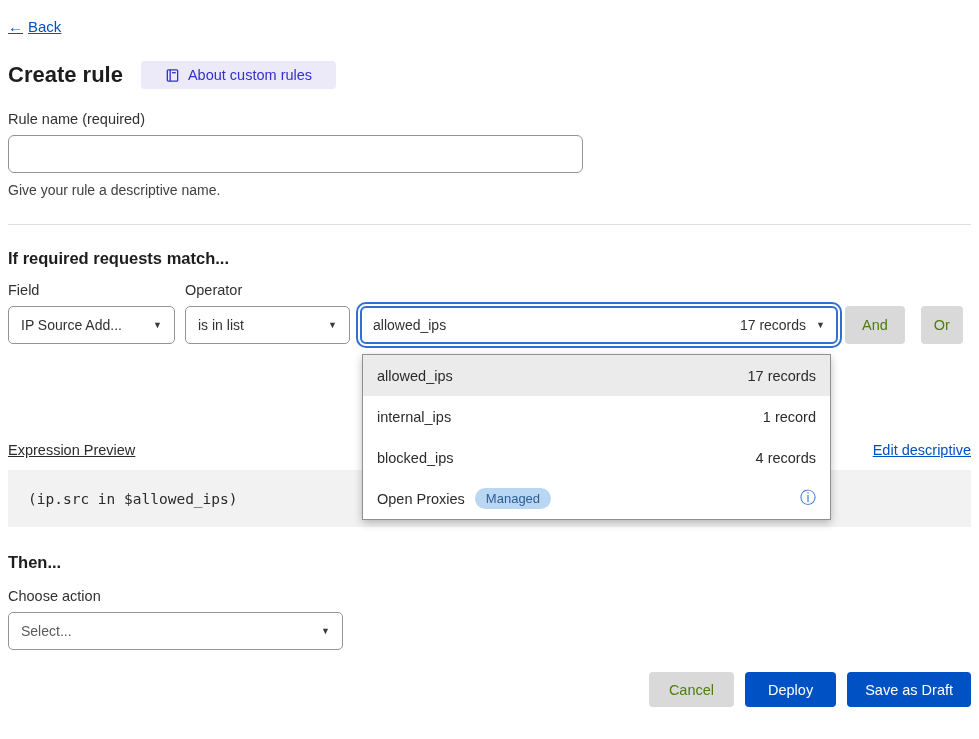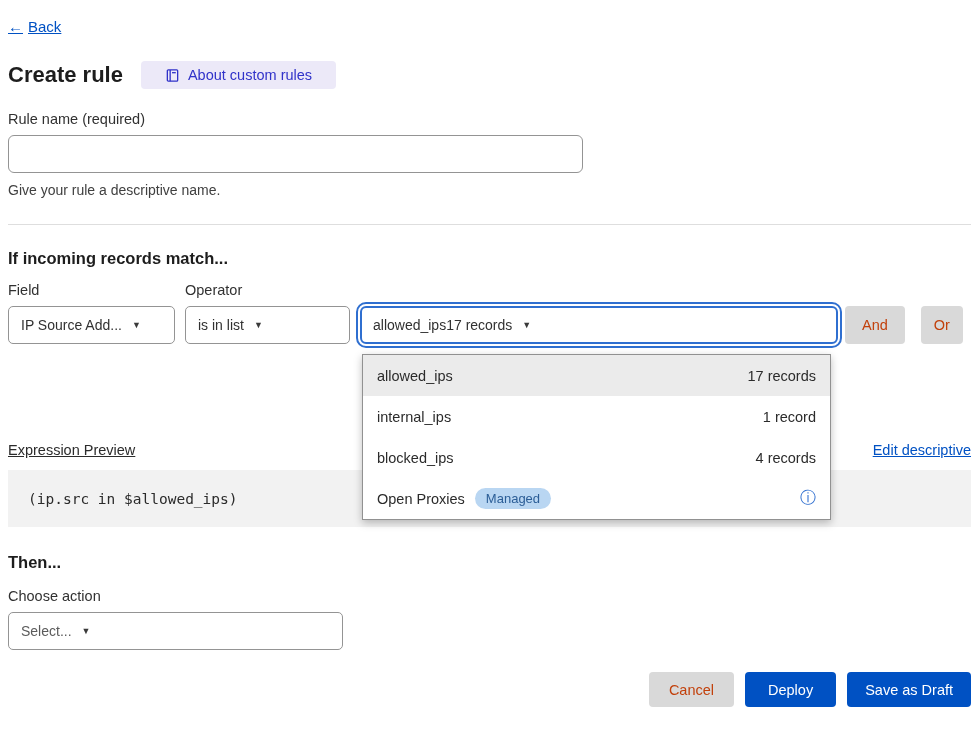--- a/index.html
+++ b/index.html
@@ -53,31 +53,31 @@
   .col-field{width:167px;}
   .col-operator{width:165px;}
   .col-value{width:478px;position:relative;}
   .value-header{display:flex;justify-content:space-between;align-items:center;margin-bottom:8px;}
   .value-header .field-label{margin-bottom:0;}
   .manage-lists{display:inline-flex;align-items:center;gap:5px;color:var(--link-blue);
     text-decoration:underline;font-size:14.5px;cursor:pointer;}
   .gear-ico{font-size:15px;text-decoration:none;display:inline-block;}
 
   .select{height:38px;border:1px solid var(--border-gray);border-radius:5px;background:#fff;
-    display:flex;align-items:center;padding:0 12px;
+    display:flex;align-items:center;justify-content:space-between;padding:0 12px;
     font-size:14px;cursor:pointer;}
   .chevron{font-size:9px;color:#3a3a3a;margin-left:10px;}
   .select-right{display:flex;align-items:center;}
   .select.focused{border:2px solid var(--focus-blue);border-radius:6px;
     outline:2px solid var(--focus-blue);outline-offset:2px;padding:0 11px;}
 
   .andor-col{display:flex;gap:16px;margin-left:-3px;}
   .btn{border:none;border-radius:4px;font-family:"Liberation Sans",sans-serif;
     font-size:14.5px;cursor:pointer;}
-  .btn-gray{background:var(--btn-gray);color:#c2410c;}
+  .btn-gray{background:var(--btn-gray);color:#4d7c0f;}
   .btn-and{height:38px;padding:0 17px;}
   .btn-or{height:38px;padding:0 13px;}
 
   
   .dropdown-menu{position:absolute;top:calc(100% + 10px);left:2px;right:7px;background:#fff;
     border:1px solid #919191;box-shadow:0 3px 8px rgba(0,0,0,0.25);z-index:20;}
   .dropdown-row{height:41px;display:flex;align-items:center;justify-content:space-between;
     padding:0 14px;font-size:14.5px;cursor:pointer;color:#2b2b2b;}
   .dropdown-row.selected{background:#ebebeb;}
   .row-left{display:flex;align-items:center;}
@@ -129,21 +129,21 @@
   </div>
 
   <div class="rule-name-block">
     <label class="field-label">Rule name (required)</label>
     <input class="text-input" type="text" value="" style="">
     <div class="helper-text">Give your rule a descriptive name.</div>
   </div>
 
   <hr class="divider">
 
-  <h2 class="section-heading">If incoming records match...</h2>
+  <h2 class="section-heading">If required requests match...</h2>
 
   <div class="match-row">
 
     <div class="match-col col-field">
       <label class="field-label">Field</label>
       <div class="select">
         <span>IP Source Add...</span>
         <span class="chevron">▼</span>
       </div>
     </div>

